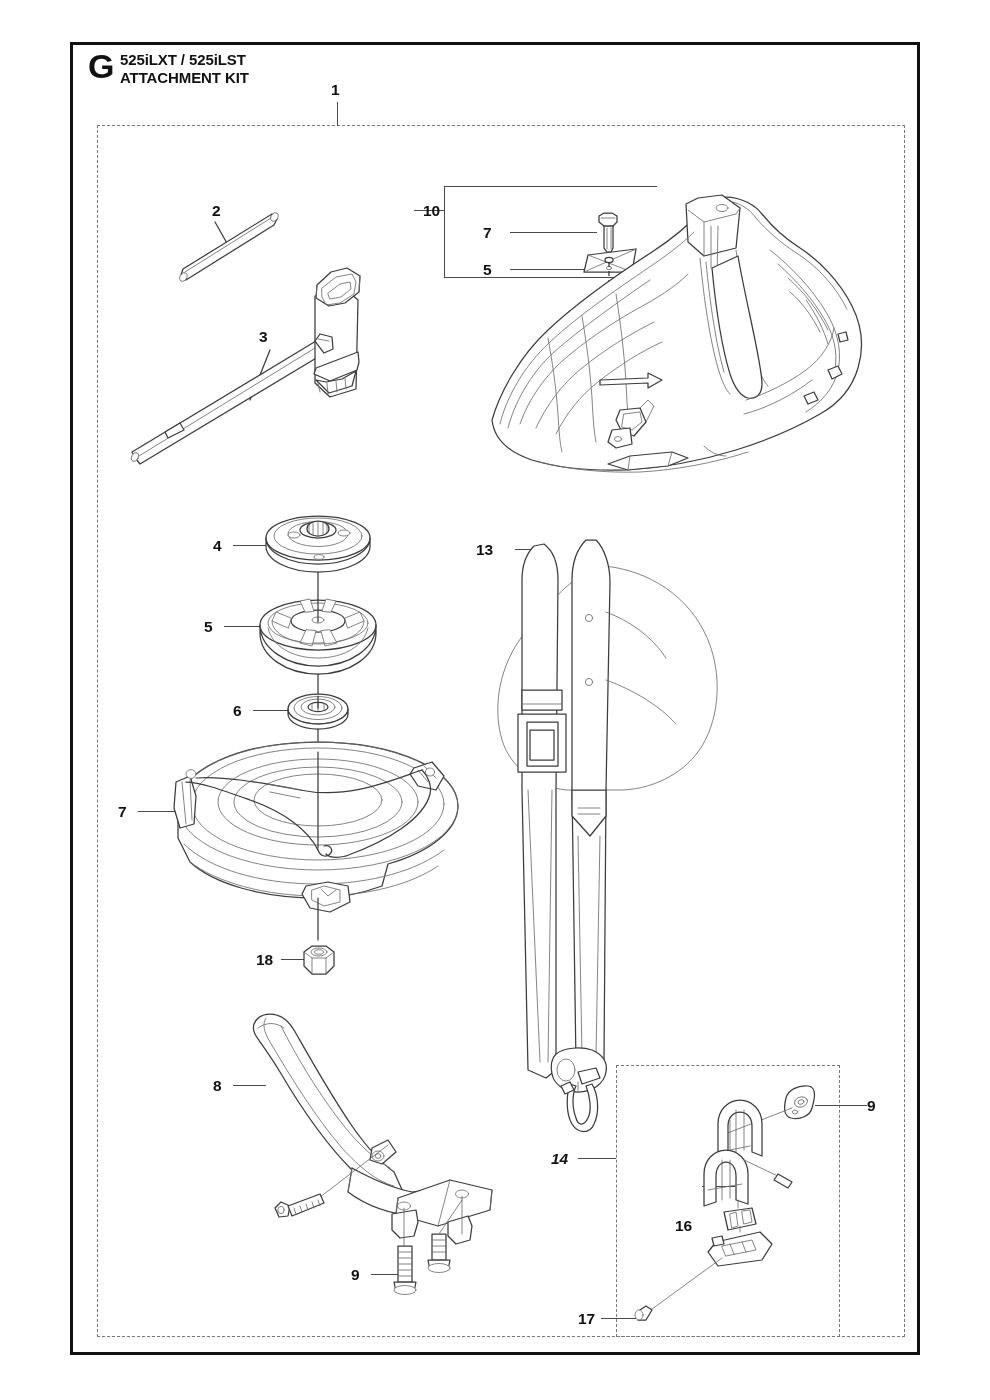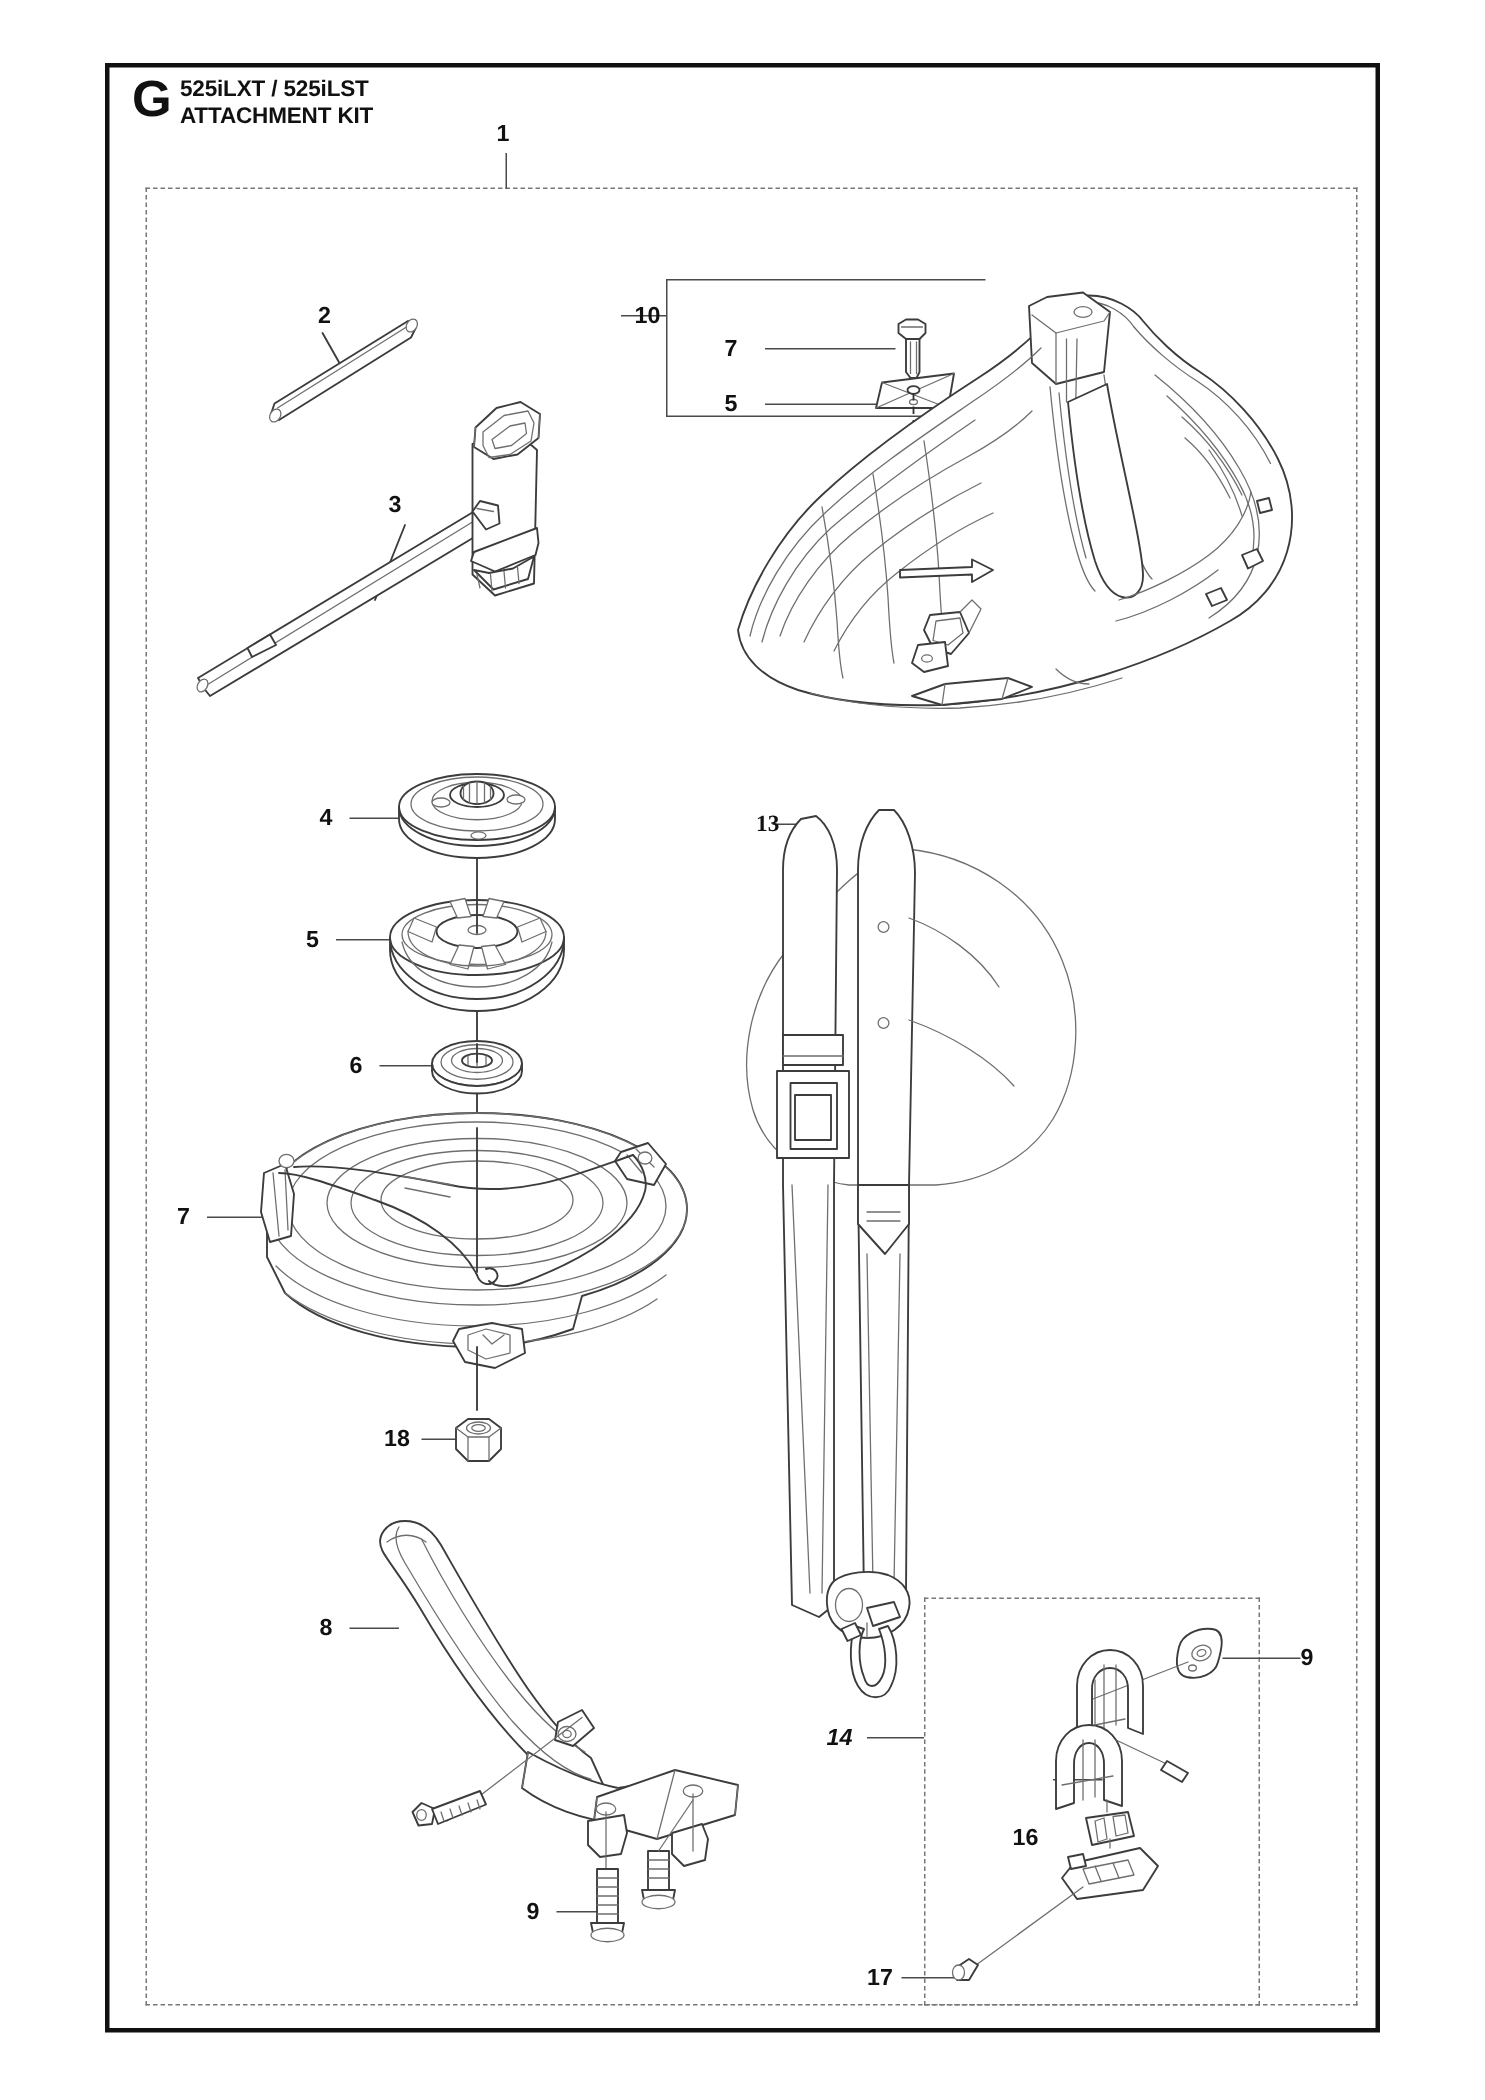--- a/index.html
+++ b/index.html
@@ -413,20 +413,20 @@
   <div class="lbl" style="left:259px;top:329px;">3</div>
   <div class="lbl" style="left:213px;top:538px;">4</div>
   <div class="lbl" style="left:204px;top:619px;">5</div>
   <div class="lbl" style="left:233px;top:703px;">6</div>
   <div class="lbl" style="left:118px;top:804px;">7</div>
   <div class="lbl" style="left:213px;top:1078px;">8</div>
   <div class="lbl" style="left:351px;top:1267px;">9</div>
   <div class="lbl" style="left:405px;top:203px;margin-left:18px;">10</div>
   <div class="lbl" style="left:483px;top:225px;">7</div>
   <div class="lbl" style="left:483px;top:262px;">5</div>
-  <div class="lbl" style="left:504px;top:542px;font-family:Liberation Serif, serif;">13</div>
+  <div class="lbl" style="left:476px;top:542px;">13</div>
   <div class="lbl" style="left:551px;top:1151px;font-style:italic;">14</div>
   <div class="lbl" style="left:867px;top:1098px;">9</div>
   <div class="lbl" style="left:675px;top:1218px;">16</div>
   <div class="lbl" style="left:578px;top:1311px;">17</div>
   <div class="lbl" style="left:256px;top:952px;">18</div>
 
 </div>
 
 </body></html>

